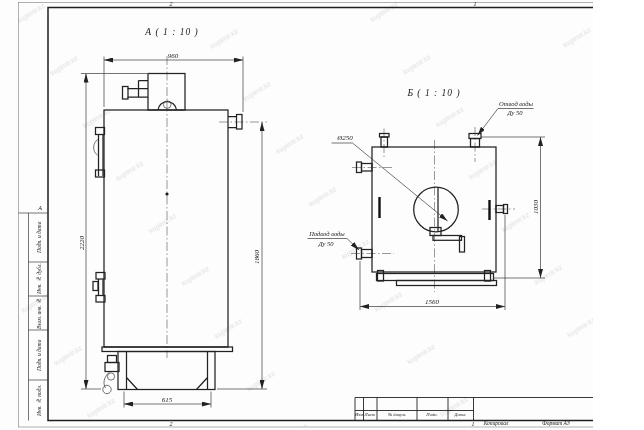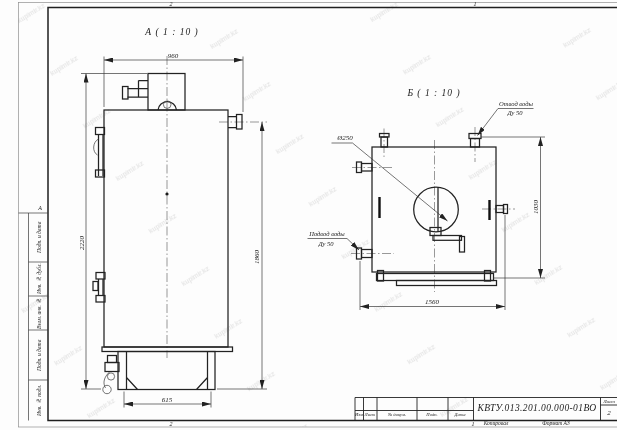--- a/index.html
+++ b/index.html
@@ -1,18 +1,18 @@
 <!DOCTYPE html>
 <html><head>
 <meta charset="utf-8">
 <style>
   html,body{margin:0;padding:0;background:#ffffff;}
   .sheet{
     position:relative;width:593px;height:430px;background:#fdfdfd;overflow:hidden;
-    font-family:"Liberation Serif","DejaVu Serif",serif;color:#1a1a1a;padding-left:24px;
+    font-family:"Liberation Serif","DejaVu Serif",serif;color:#1a1a1a;
   }
   svg{position:absolute;left:0;top:0;}
   .hair{fill:none;stroke:#8f8f8f;stroke-width:0.7;}
   .frame{fill:none;stroke:#1f1f1f;stroke-width:1.5;}
   .med{fill:none;stroke:#222;stroke-width:0.9;}
   .t{fill:none;stroke:#222;stroke-width:1.25;stroke-linejoin:miter;}
   .n{fill:none;stroke:#3a3a3a;stroke-width:0.7;}
   .cl{fill:none;stroke:#555;stroke-width:0.6;stroke-dasharray:9 2.5 1.5 2.5;}
   .weld{fill:none;stroke:#111;stroke-width:2.4;}
   .txt{
@@ -198,19 +198,18 @@
   <div class="stripcell" style="top:262px;height:34px;">Инв. № дубл.</div>
   <div class="stripcell" style="top:296px;height:34px;">Взам. инв. №</div>
   <div class="stripcell" style="top:330px;height:50px;">Подп. и дата</div>
   <div class="stripcell" style="top:380px;height:40px;">Инв. № подл.</div>
 
   <span class="txt f46" style="left:359px;top:415px;">Изм</span>
   <span class="txt f46" style="left:370px;top:415px;">Лист</span>
   <span class="txt f46" style="left:397px;top:415px;">№ докум.</span>
   <span class="txt f46" style="left:432px;top:415px;">Подп.</span>
   <span class="txt f46" style="left:460px;top:415px;">Дата</span>
-  <span class="txt docnum" style="left:537px;top:409px;">КВТУ.013.201.00.000-01ВО</span>
   <span class="txt f5" style="left:609px;top:401px;">Лист</span>
   <span class="txt f7" style="left:609px;top:413px;">2</span>
   <span class="txt f55" style="left:496px;top:424px;">Копировал</span>
   <span class="txt f55" style="left:556px;top:424px;">Формат А3</span>
 
 </div>
 
 </body></html>

